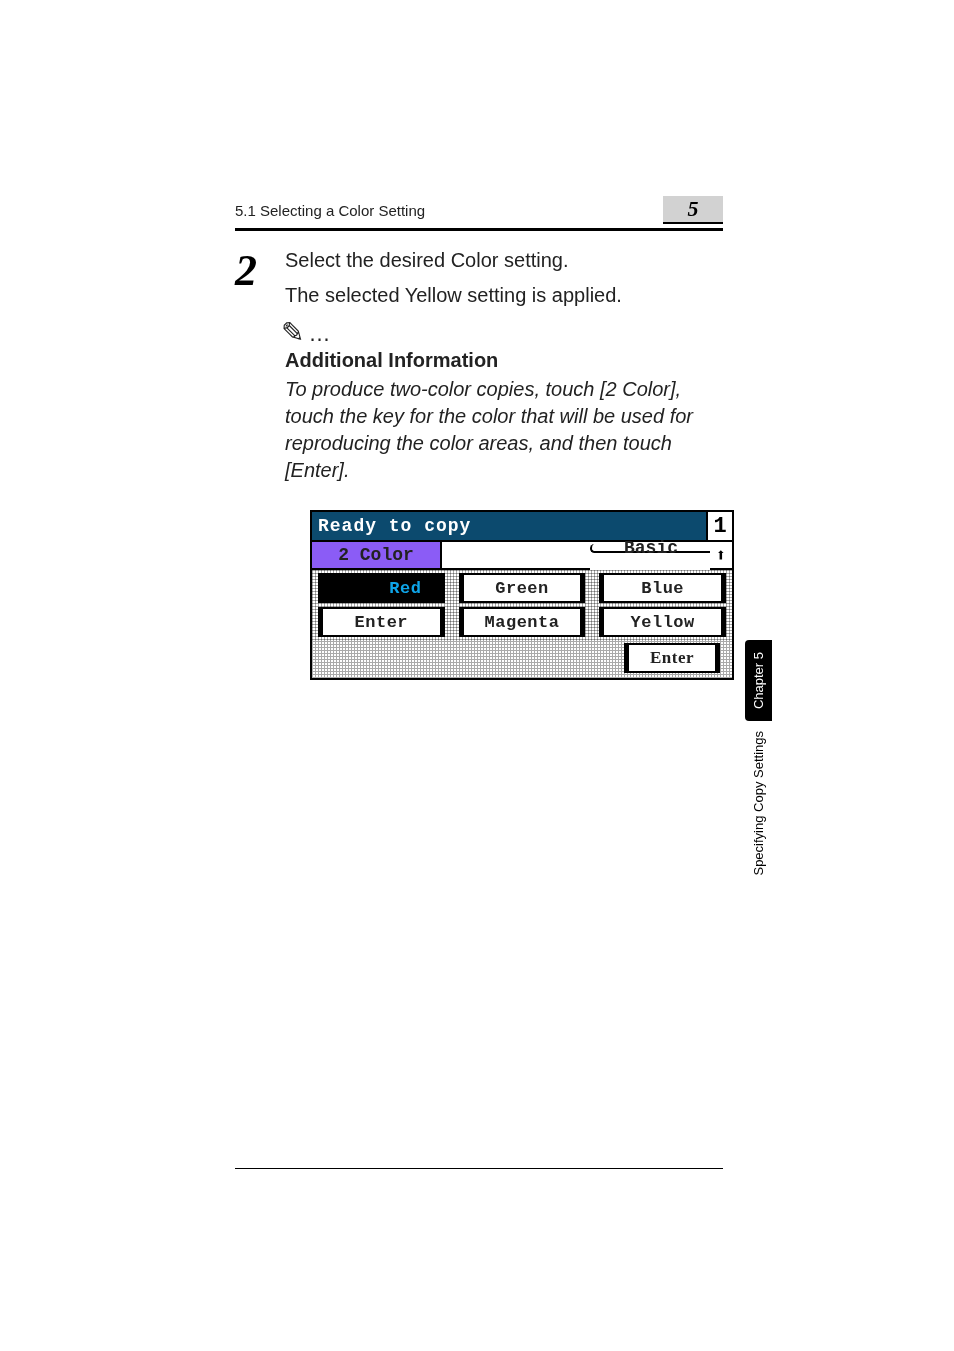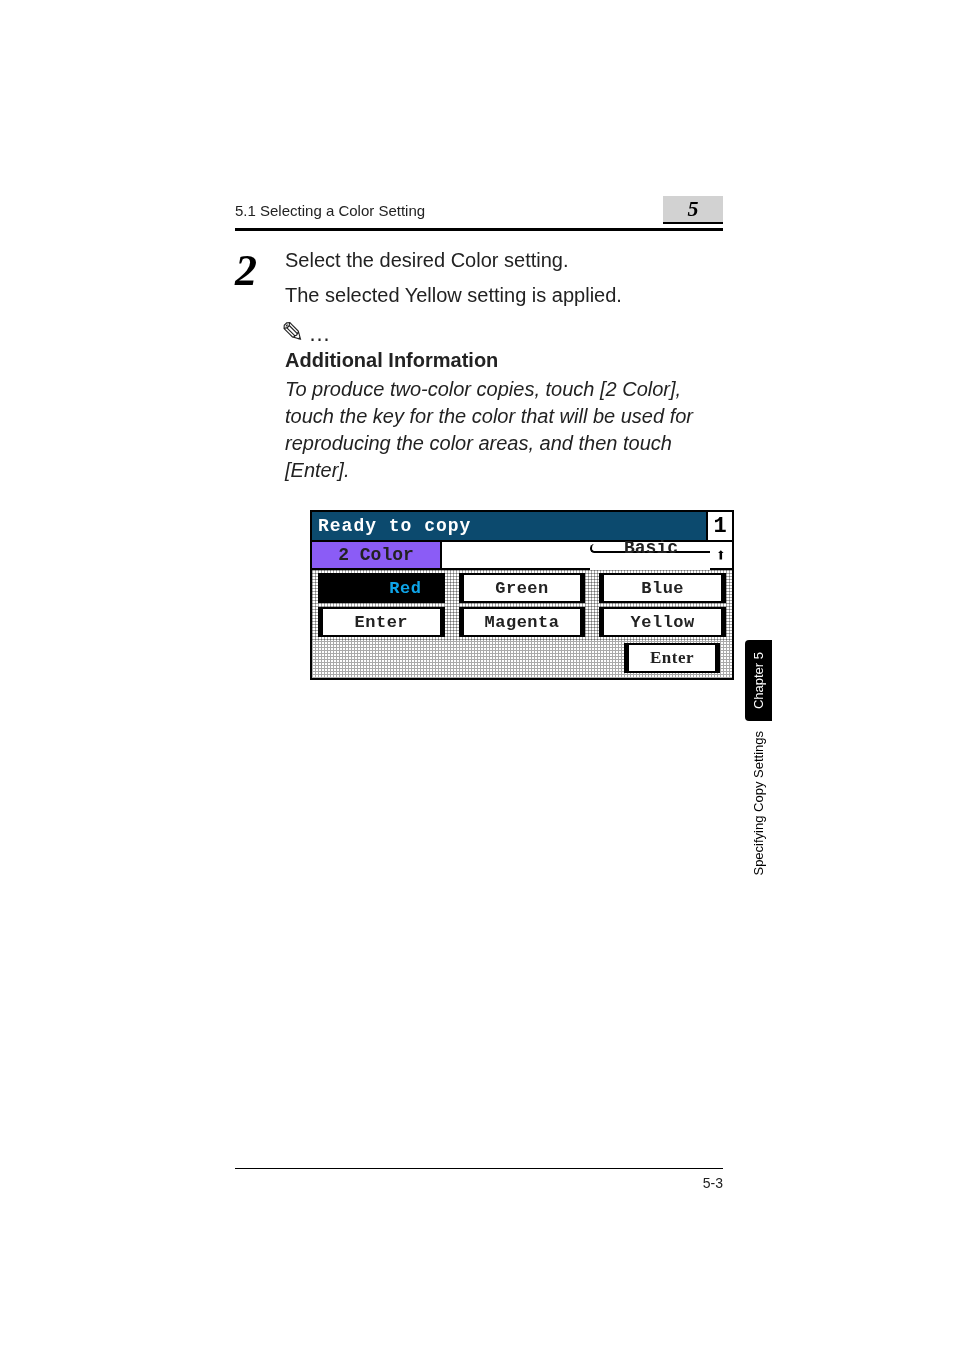--- a/index.html
+++ b/index.html
@@ -351,14 +351,13 @@
   </div>
 </div>
 
 <div class="side-tab">
   <div class="side-chapter">Chapter 5</div>
   <div class="side-section">Specifying Copy Settings</div>
 </div>
 
 <div class="footer">
   <div class="footer-line"></div>
-  <div class="footer-num">5-3</div>
 </div>
 
 </body></html>

